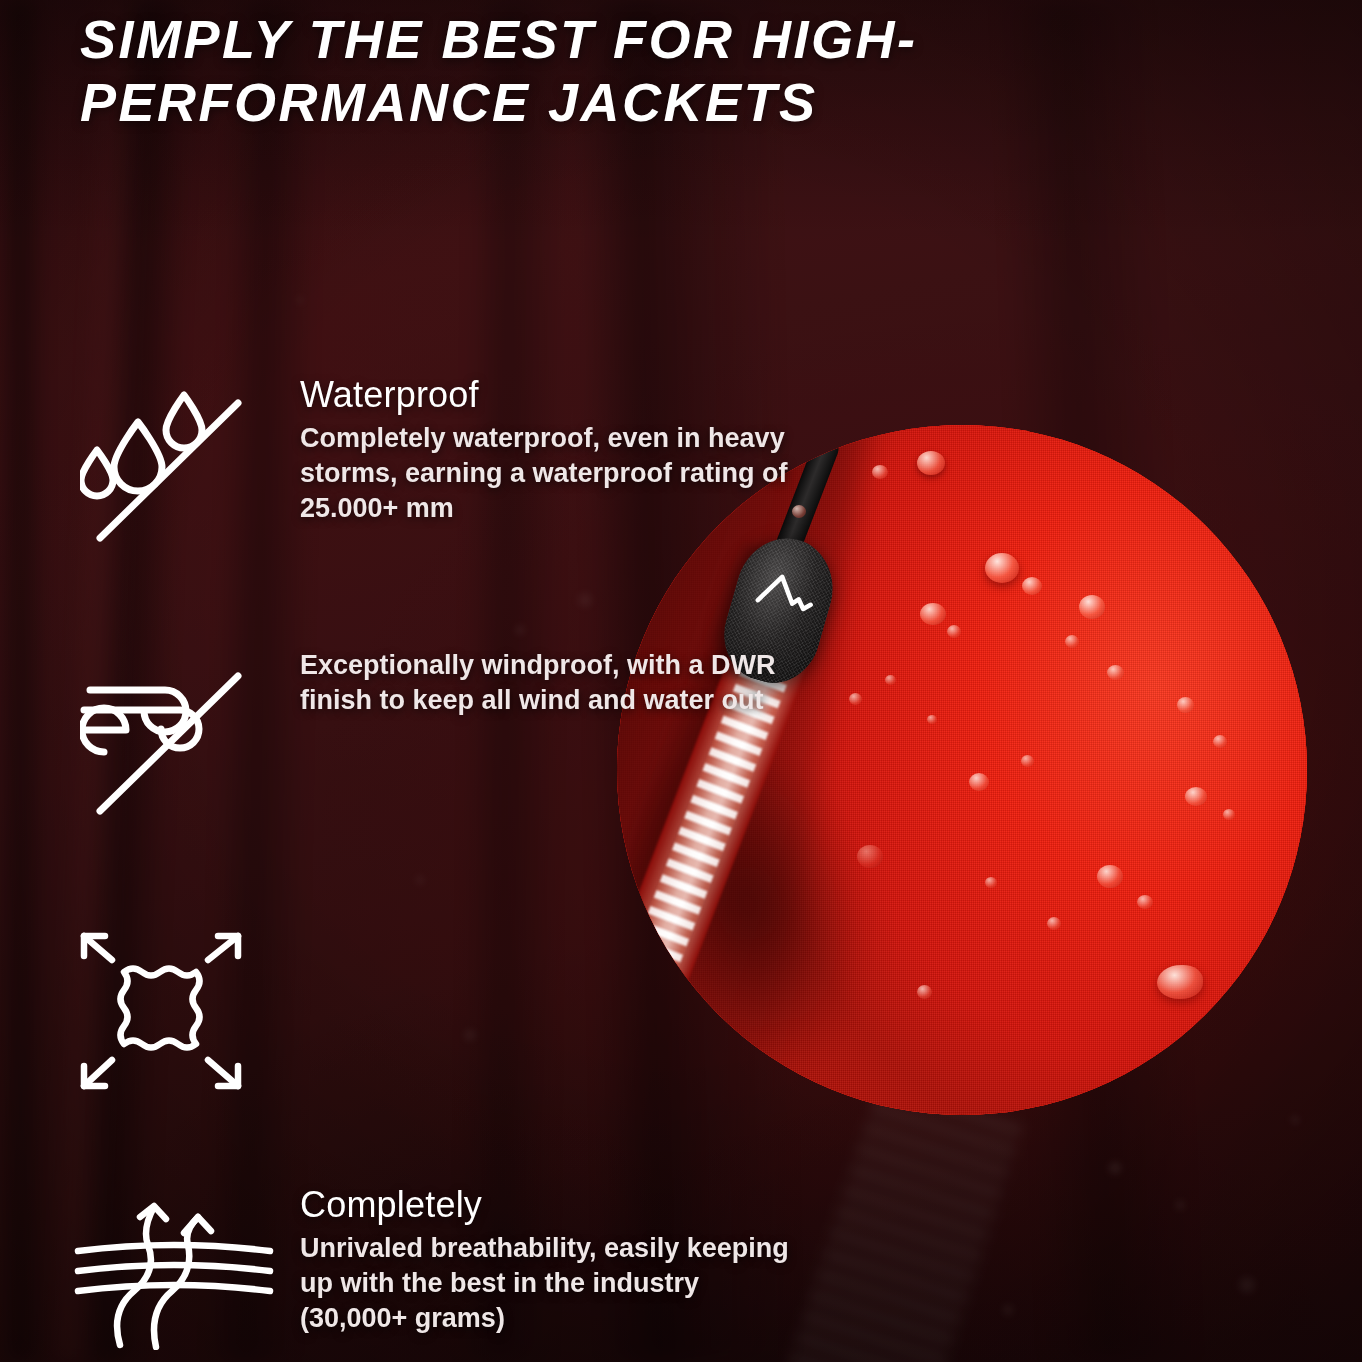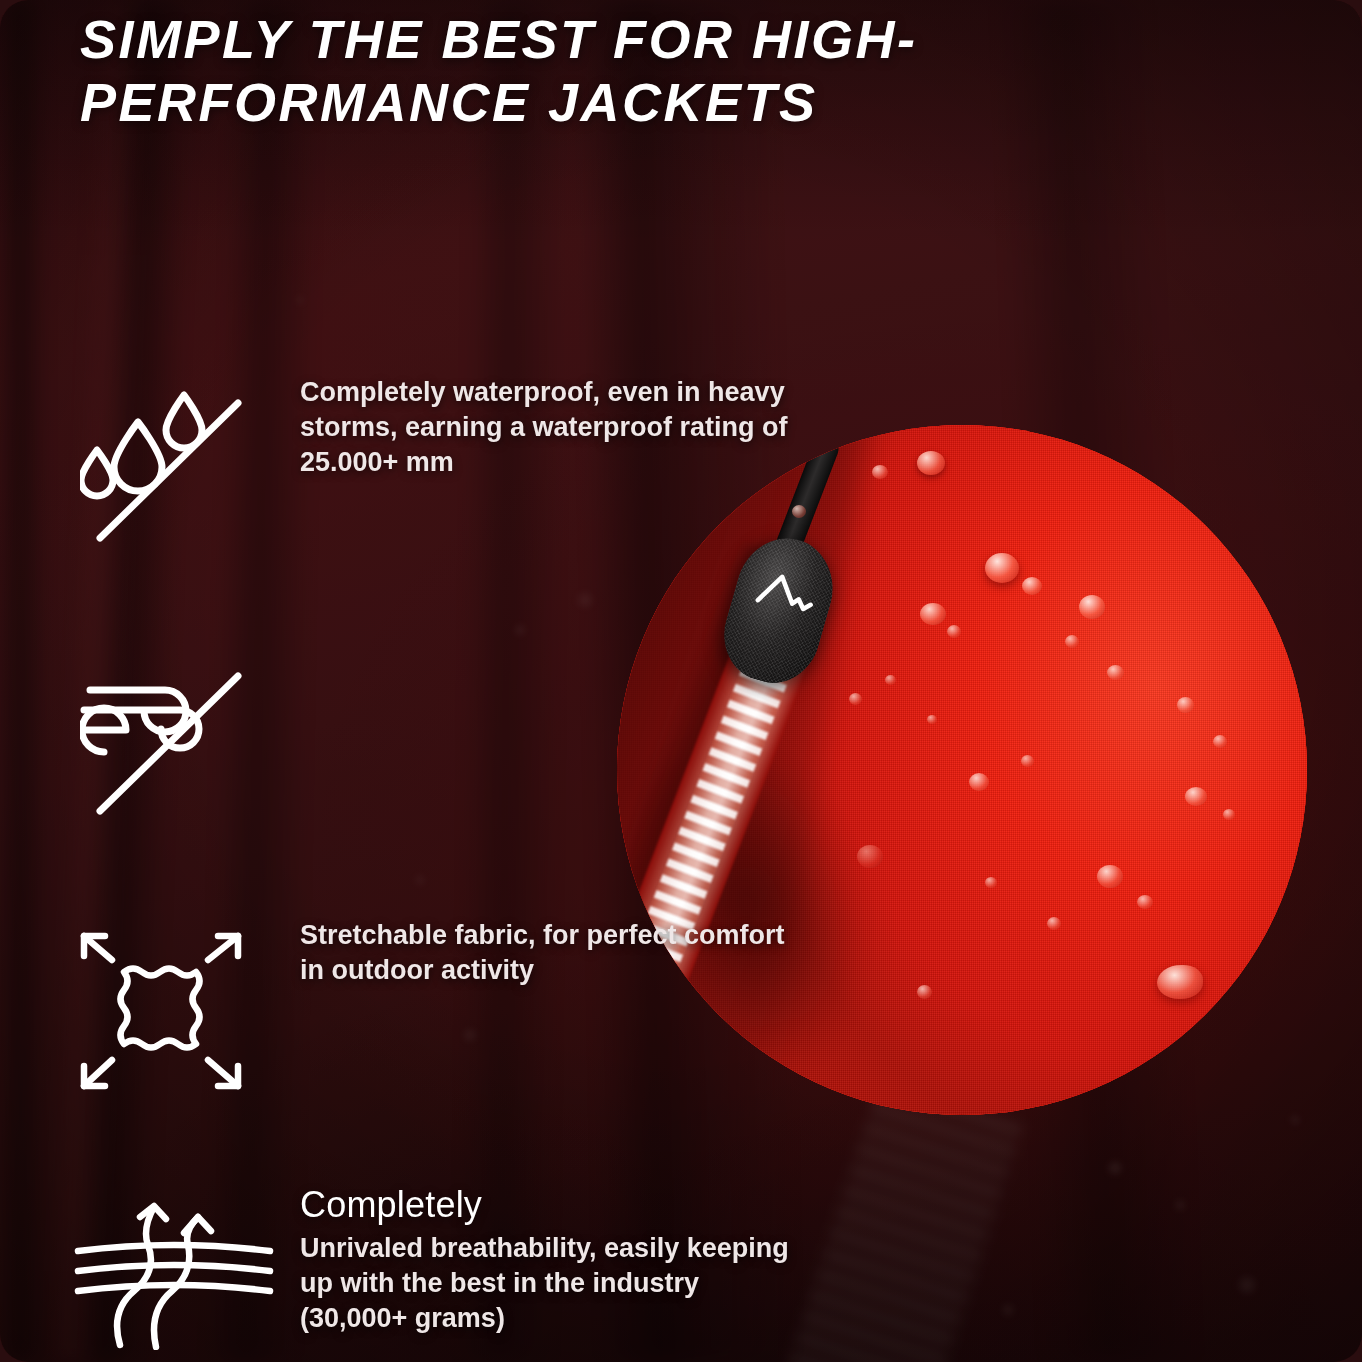--- a/index.html
+++ b/index.html
@@ -4,21 +4,20 @@
 <style>
   html,body{margin:0;padding:0;background:#2a0d0f;}
   *{box-sizing:border-box;}
 
   #poster{
     position:relative;
     width:1362px;height:1362px;
     overflow:hidden;
     font-family:"Liberation Sans", sans-serif;
     background:#3a1214;
-    border-radius:28px;
   }
 
   
   .bg-layer{position:absolute;inset:0;}
 
   .bg-base{
     background:
       radial-gradient(ellipse 70% 55% at 72% 62%, rgba(120,18,18,.60) 0%, rgba(90,14,16,.25) 45%, rgba(0,0,0,0) 72%),
       radial-gradient(ellipse 55% 45% at 20% 25%, rgba(86,20,22,.55) 0%, rgba(40,10,12,0) 70%),
       radial-gradient(ellipse 80% 60% at 50% 108%, rgba(20,6,7,.85) 0%, rgba(30,8,10,0) 65%),
@@ -283,36 +282,38 @@
       <svg viewBox="0 0 185 175" width="185" height="175">
         <g fill="none" stroke="#ffffff" stroke-width="7" stroke-linecap="round" stroke-linejoin="round">
           <path d="M104 20 C104 20 86 44 86 55 a18 18 0 0 0 36 0 C122 44 104 20 104 20 Z"></path>
           <path d="M58 47 C58 47 34 78 34 92 a24 24 0 0 0 48 0 C82 78 58 47 58 47 Z"></path>
           <path d="M17 75 C17 75 1 96 1 105 a16 16 0 0 0 32 0 C33 96 17 75 17 75 Z"></path>
           <line x1="20" y1="163" x2="158" y2="28"></line>
         </g>
       </svg>
     </div>
     <div class="ftext">
+      <h3 class="ftitle">Waterproof</h3>
       <p class="fdesc">Completely waterproof, even in heavy storms, earning a waterproof rating of 25.000+ mm</p>
     </div>
   </div>
 
   <div class="feature" id="feature-windproof">
     <div class="ficon">
       <svg viewBox="0 0 185 175" width="185" height="175">
         <g fill="none" stroke="#ffffff" stroke-width="7" stroke-linecap="round" stroke-linejoin="round">
           <path d="M10 42 L85 42 a21 21 0 1 1 -21 21"></path>
           <path d="M4 62 L100 62 a19 19 0 1 1 -19 19"></path>
           <path d="M2 82 L46 82 a22 22 0 1 0 -22 22"></path>
           <line x1="20" y1="163" x2="158" y2="28"></line>
         </g>
       </svg>
     </div>
     <div class="ftext">
+      <p class="fdesc">Exceptionally windproof, with a DWR finish to keep all wind and water out</p>
     </div>
   </div>
 
   <div class="feature" id="feature-stretchable">
     <div class="ficon">
       <svg viewBox="0 0 185 160" width="185" height="160">
         <g fill="none" stroke="#ffffff" stroke-width="6.5" stroke-linecap="round" stroke-linejoin="round">
           <path d="M44 40 q9 -7 18 0 t18 0 t18 0 t18 0
                    q7 9 0 18 t0 18 t0 18 t0 18
                    q-9 7 -18 0 t-18 0 t-18 0 t-18 0
@@ -322,21 +323,20 @@
           <line x1="128" y1="28" x2="158" y2="4"></line>
             <polyline points="138,4 158,4 158,24"></polyline>
           <line x1="32" y1="128" x2="4" y2="154"></line>
             <polyline points="4,134 4,154 25,154"></polyline>
           <line x1="128" y1="128" x2="158" y2="154"></line>
             <polyline points="138,154 158,154 158,134"></polyline>
         </g>
       </svg>
     </div>
     <div class="ftext">
-      <p class="fdesc">Stretchable fabric, for perfect comfort in outdoor activity</p>
     </div>
   </div>
 
   <div class="feature" id="feature-breathable">
     <div class="ficon">
       <svg viewBox="0 0 200 155" width="200" height="155">
         <g fill="none" stroke="#ffffff" stroke-width="6.5" stroke-linecap="round" stroke-linejoin="round">
           <path d="M4 56 q96 -12 192 0"></path>
           <path d="M4 76 q96 -12 192 0"></path>
           <path d="M4 96 q96 -12 192 0"></path>

